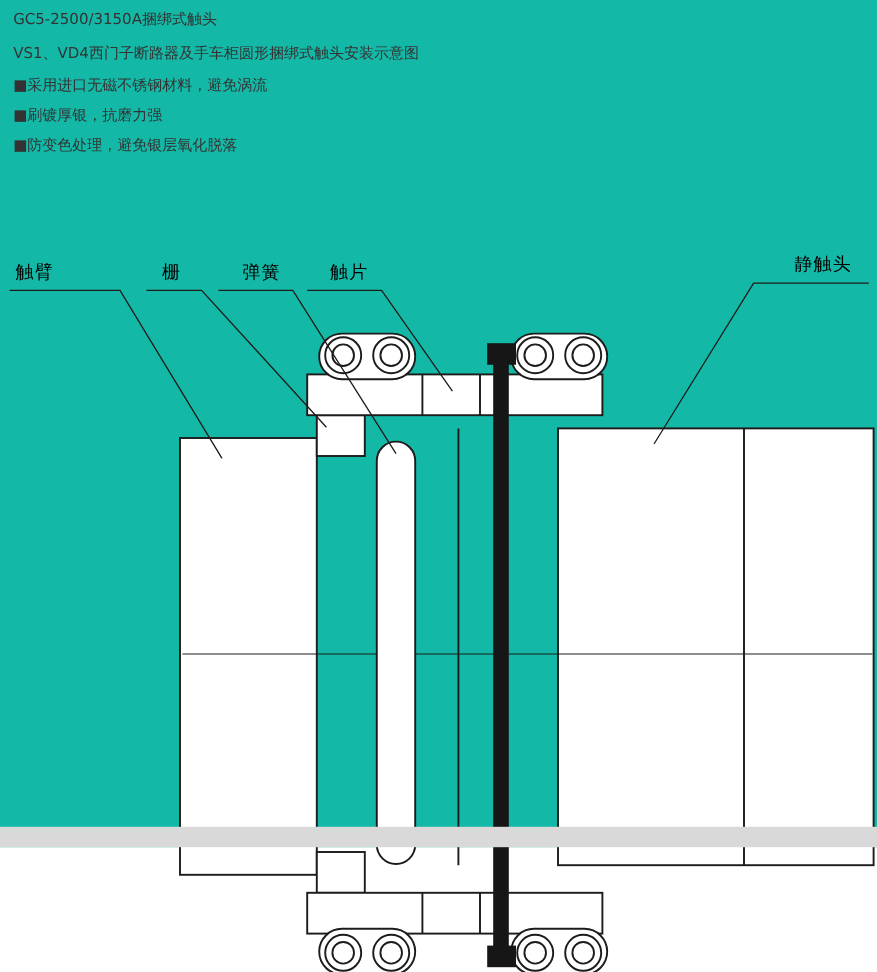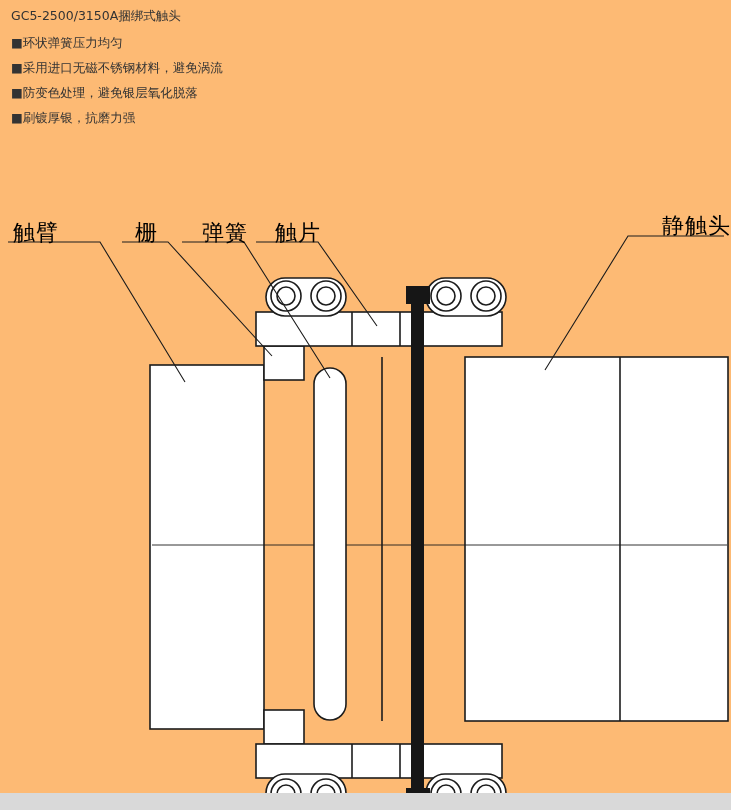--- a/index.html
+++ b/index.html
@@ -11,22 +11,22 @@
   html,body{margin:0;padding:0;}
   body{
     width:731px;height:810px;
     background:#ffffff;
     font-family:"DejaVu Sans","Liberation Sans",sans-serif;
     position:relative;
     overflow:hidden;
   }
   .page{
     position:relative;
-    width:731px;height:810px;
-    background:#fdba74;
+    width:731px;height:706px;
+    background:#14b8a6;
   }
   .intro{
     position:absolute;
     left:11px;top:2px;
     z-index:3;
   }
   .intro-line{
     font-size:12.5px;
     color:var(--text);
     line-height:28px;
@@ -34,21 +34,21 @@
   }
   .feature{
     font-size:12.5px;
     color:var(--text);
     line-height:25px;
     white-space:nowrap;
   }
   .dlabel{
     position:absolute;
     z-index:3;
-    font-size:22px;
+    font-size:15px;
     color:#000;
     letter-spacing:1px;
     white-space:nowrap;
   }
   svg.drawing{
     position:absolute;
     left:0;top:0;
     z-index:2;
   }
   .shape{fill:#ffffff;stroke:var(--line);stroke-width:1.6;}
@@ -64,24 +64,24 @@
     z-index:4;
   }
 </style>
 </head>
 <body>
 
 <div class="page">
 
   <div class="intro">
     <div class="intro-line">GC5-2500/3150A捆绑式触头</div>
-    <div class="feature">■环状弹簧压力均匀</div>
+    <div class="intro-line">VS1、VD4西门子断路器及手车柜圆形捆绑式触头安装示意图</div>
     <div class="feature">■采用进口无磁不锈钢材料，避免涡流</div>
+    <div class="feature">■刷镀厚银，抗磨力强</div>
     <div class="feature">■防变色处理，避免银层氧化脱落</div>
-    <div class="feature">■刷镀厚银，抗磨力强</div>
   </div>
 
   <div class="dlabel" style="left:13px;top:218px">触臂</div>
   <div class="dlabel" style="left:135px;top:218px">栅</div>
   <div class="dlabel" style="left:202px;top:218px">弹簧</div>
   <div class="dlabel" style="left:275px;top:218px">触片</div>
   <div class="dlabel" style="left:662px;top:211px">静触头</div>
 
   <svg class="drawing" width="731" height="810" viewBox="0 0 731 810">
 

